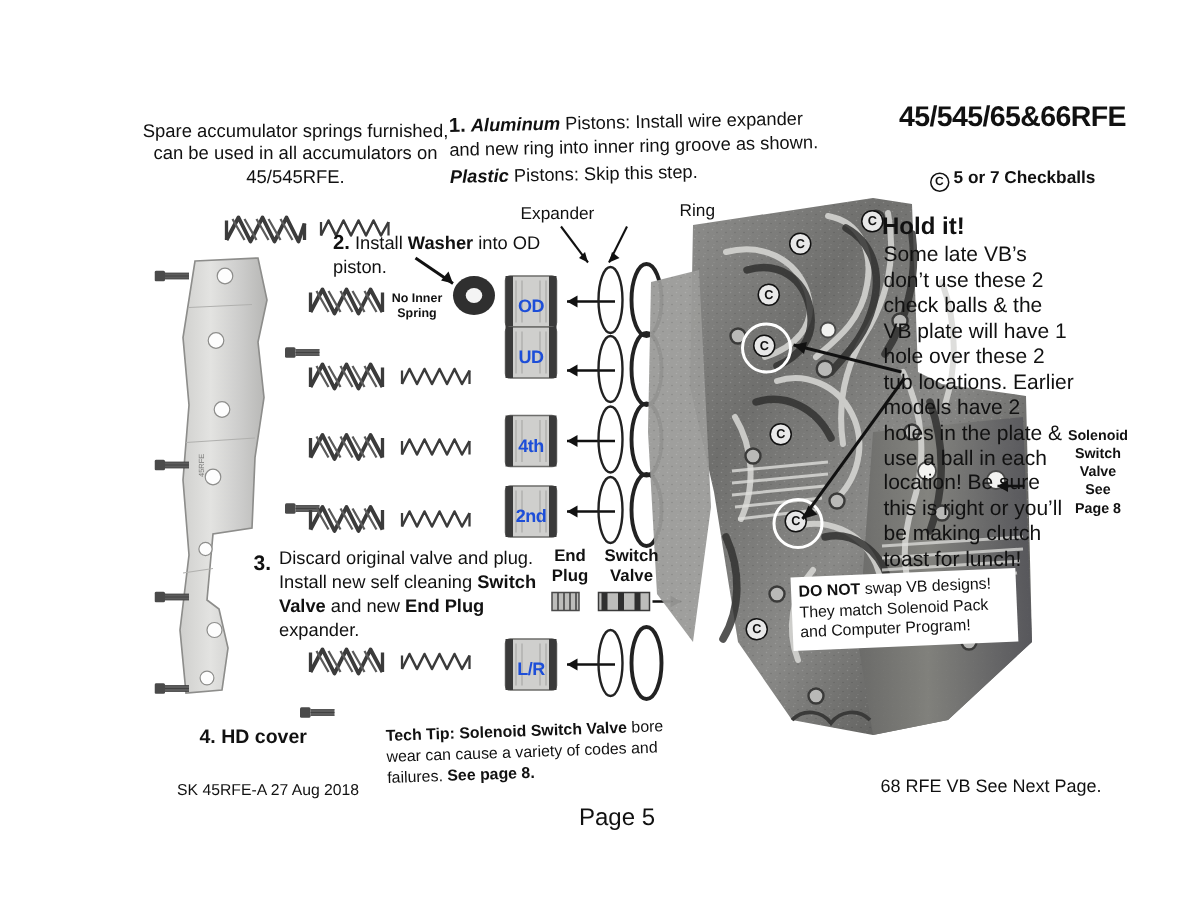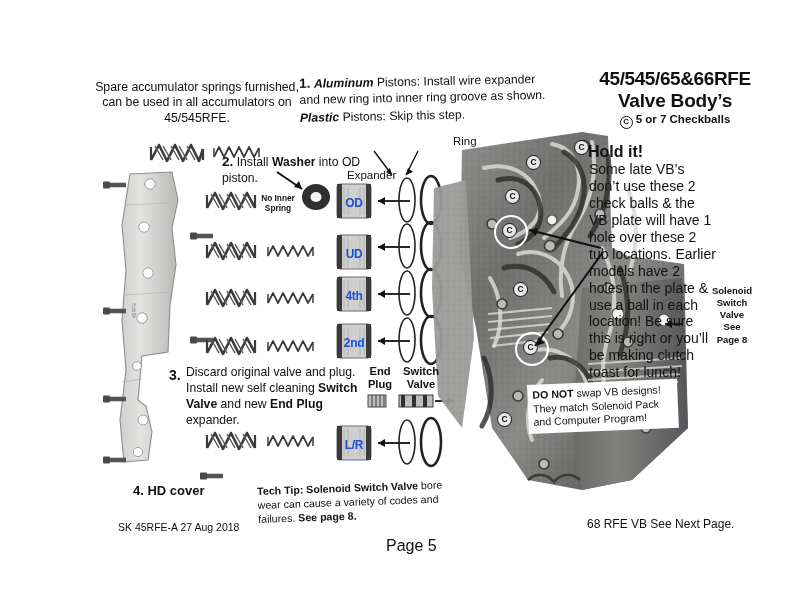--- a/index.html
+++ b/index.html
@@ -104,21 +104,21 @@
   #donot-box {
     left: 527px; top: 385px; width: 140px;
     background: #ffffff; border: 0;
     padding: 4px 5px;
     font-size: 10.6px; line-height: 1.28;
     transform: rotate(-2.4deg); transform-origin: left top;
     box-shadow: 0 0 0 0 #fff;
   }
 
   
-  #lbl-expander { left: 347px; top: 137px; font-size: 11.5px; margin-top: 32px; }
+  #lbl-expander { left: 347px; top: 137px; font-size: 11.5px; }
   #lbl-ring     { left: 413px; top: 135px; font-size: 11.5px; margin-left: 40px; }
   #lbl-noinner  { left: 256px; top: 194px; width: 44px; font-size: 8.3px;
                   font-weight: bold; text-align: center; line-height: 1.15; }
   #lbl-endplug  { left: 363px; top: 365px; width: 34px; font-size: 11.2px;
                   font-weight: bold; text-align: center; line-height: 1.15; }
   #lbl-switchvalve { left: 398px; top: 365px; width: 46px; font-size: 11.2px;
                   font-weight: bold; text-align: center; line-height: 1.15; }
 
   
   #techtip {
@@ -353,21 +353,21 @@
     <path d="M38,7 L6,7" stroke="#111" stroke-width="1.8"></path>
     <path d="M6,7 L13,3 L13,11 Z" fill="#111"></path>
   </svg>
   <svg class="ring-ell" style="left:396px; top:176px;" width="22" height="48">
     <ellipse cx="11" cy="24" rx="8" ry="22" fill="none" stroke="#222" stroke-width="1.6"></ellipse>
   </svg>
   <svg class="ring-ell" style="left:418px; top:174px;" width="26" height="52">
     <ellipse cx="13" cy="26" rx="10" ry="24" fill="none" stroke="#222" stroke-width="2.6"></ellipse>
   </svg>
 
-  <div class="piston" style="left:334px; top:233px;">
+  <div class="piston" style="left:334px; top:216px;">
     <svg width="40" height="38" viewBox="0 0 40 38">
       <rect x="3" y="2" width="34" height="34" rx="3" fill="#cfcfcd" stroke="#6d6d6b" stroke-width="1"></rect>
       <rect x="3" y="2" width="5" height="34" fill="#3a3a3a"></rect>
       <rect x="32" y="2" width="5" height="34" fill="#3a3a3a"></rect>
       <path d="M10,5 L10,33 M14,5 L14,33 M26,5 L26,33 M30,5 L30,33" stroke="#a9a9a7" stroke-width="0.8"></path>
     </svg>
     <div class="piston-label">UD</div>
   </div>
   <svg class="abs" style="left:372px; top:240px;" width="40" height="14">
     <path d="M38,7 L6,7" stroke="#111" stroke-width="1.8"></path>
@@ -581,21 +581,20 @@
     <path d="M98,34 L30,128" stroke="#111" stroke-width="2" fill="none"></path>
     <path d="M30,128 L34,119 L40,125 Z" fill="#111"></path>
   </svg>
 
   <svg class="abs" style="left:659px; top:318px;" width="26" height="12">
     <path d="M24,6 L6,6" stroke="#111" stroke-width="1.7"></path>
     <path d="M6,6 L13,2 L13,10 Z" fill="#111"></path>
   </svg>
 
   <div class="abs txt" id="header-title">45/545/65&amp;66RFE</div>
-  <div class="abs txt" id="header-subtitle">Valve Body’s</div>
   <div class="abs txt" id="checkball-legend">
     <span class="copyc">C</span><span>5 or 7 Checkballs</span>
   </div>
 
   <div class="abs txt" id="spare-note">Spare accumulator springs furnished, can be used in all accumulators on 45/545RFE.</div>
 
   <div class="abs txt" id="step1">
     <span class="num">1.</span>
     <span class="bi">Aluminum</span><span> Pistons: Install wire expander and new ring into inner ring groove as shown.</span>
     <div style="margin-top:2px;">

